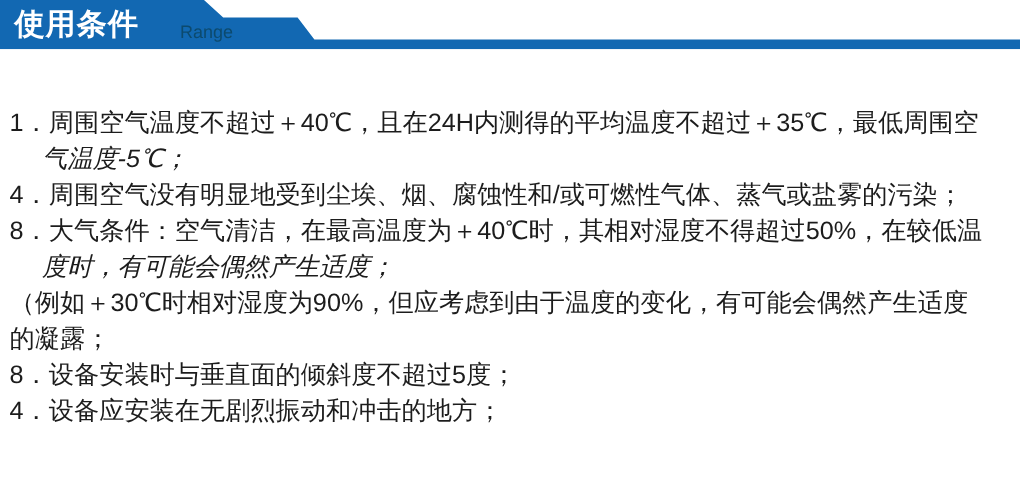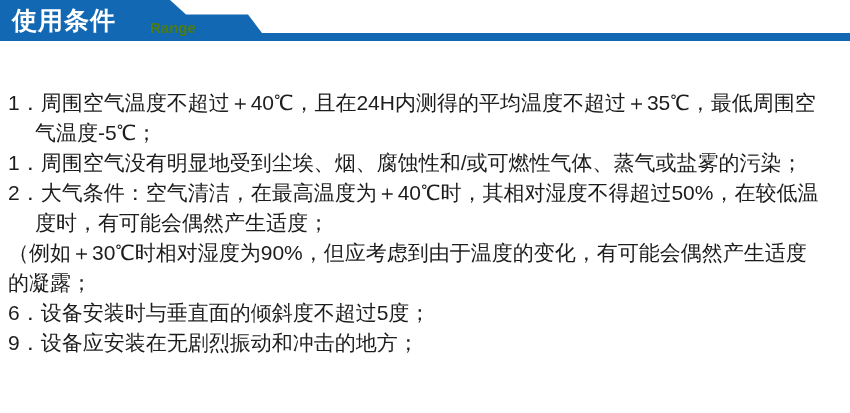--- a/index.html
+++ b/index.html
@@ -32,57 +32,57 @@
     font-size: 25px;
     font-weight: bold;
     letter-spacing: 1px;
     line-height: 36px;
     white-space: nowrap;
   }
   .banner-subtitle {
     position: absolute;
     left: 150px;
     top: 19px;
-    color: #4d7c0f;
+    color: #0c4a6e;
     font-size: 15px;
-    font-weight: bold;
+    font-weight: normal;
     line-height: 18px;
     white-space: nowrap;
   }
   
   .content {
     padding: 47px 0 0 8px;
     font-size: 21px;
     line-height: 30px;
     color: #1c1c1c;
   }
   .line {
     white-space: nowrap;
     height: 30px;
   }
-  .line.hang { padding-left: 27px; }
+  .line.hang { padding-left: 27px; font-style: italic; }
 </style>
 </head>
 <body>
 
 <div class="page">
 
   <div class="banner">
     <svg width="850" height="41" viewBox="0 0 850 41" aria-hidden="true">
       <polygon id="banner-poly" points="0,0 170,0 186,14.5 248,14.5 262,33 850,33 850,41 0,41" fill="#1268b2"></polygon>
     </svg>
     <div class="banner-title">使用条件</div>
     <div class="banner-subtitle">Range</div>
   </div>
 
   <div class="content" style="color: rgb(28, 28, 28);">
       <div class="line">1．周围空气温度不超过＋40℃，且在24H内测得的平均温度不超过＋35℃，最低周围空</div>
       <div class="line hang">气温度-5℃；</div>
-      <div class="line">1．周围空气没有明显地受到尘埃、烟、腐蚀性和/或可燃性气体、蒸气或盐雾的污染；</div>
-      <div class="line">2．大气条件：空气清洁，在最高温度为＋40℃时，其相对湿度不得超过50%，在较低温</div>
+      <div class="line">4．周围空气没有明显地受到尘埃、烟、腐蚀性和/或可燃性气体、蒸气或盐雾的污染；</div>
+      <div class="line">8．大气条件：空气清洁，在最高温度为＋40℃时，其相对湿度不得超过50%，在较低温</div>
       <div class="line hang">度时，有可能会偶然产生适度；</div>
       <div class="line">（例如＋30℃时相对湿度为90%，但应考虑到由于温度的变化，有可能会偶然产生适度</div>
       <div class="line">的凝露；</div>
-      <div class="line">6．设备安装时与垂直面的倾斜度不超过5度；</div>
-      <div class="line">9．设备应安装在无剧烈振动和冲击的地方；</div>
+      <div class="line">8．设备安装时与垂直面的倾斜度不超过5度；</div>
+      <div class="line">4．设备应安装在无剧烈振动和冲击的地方；</div>
     </div>
 
 </div>
 
 </body></html>

